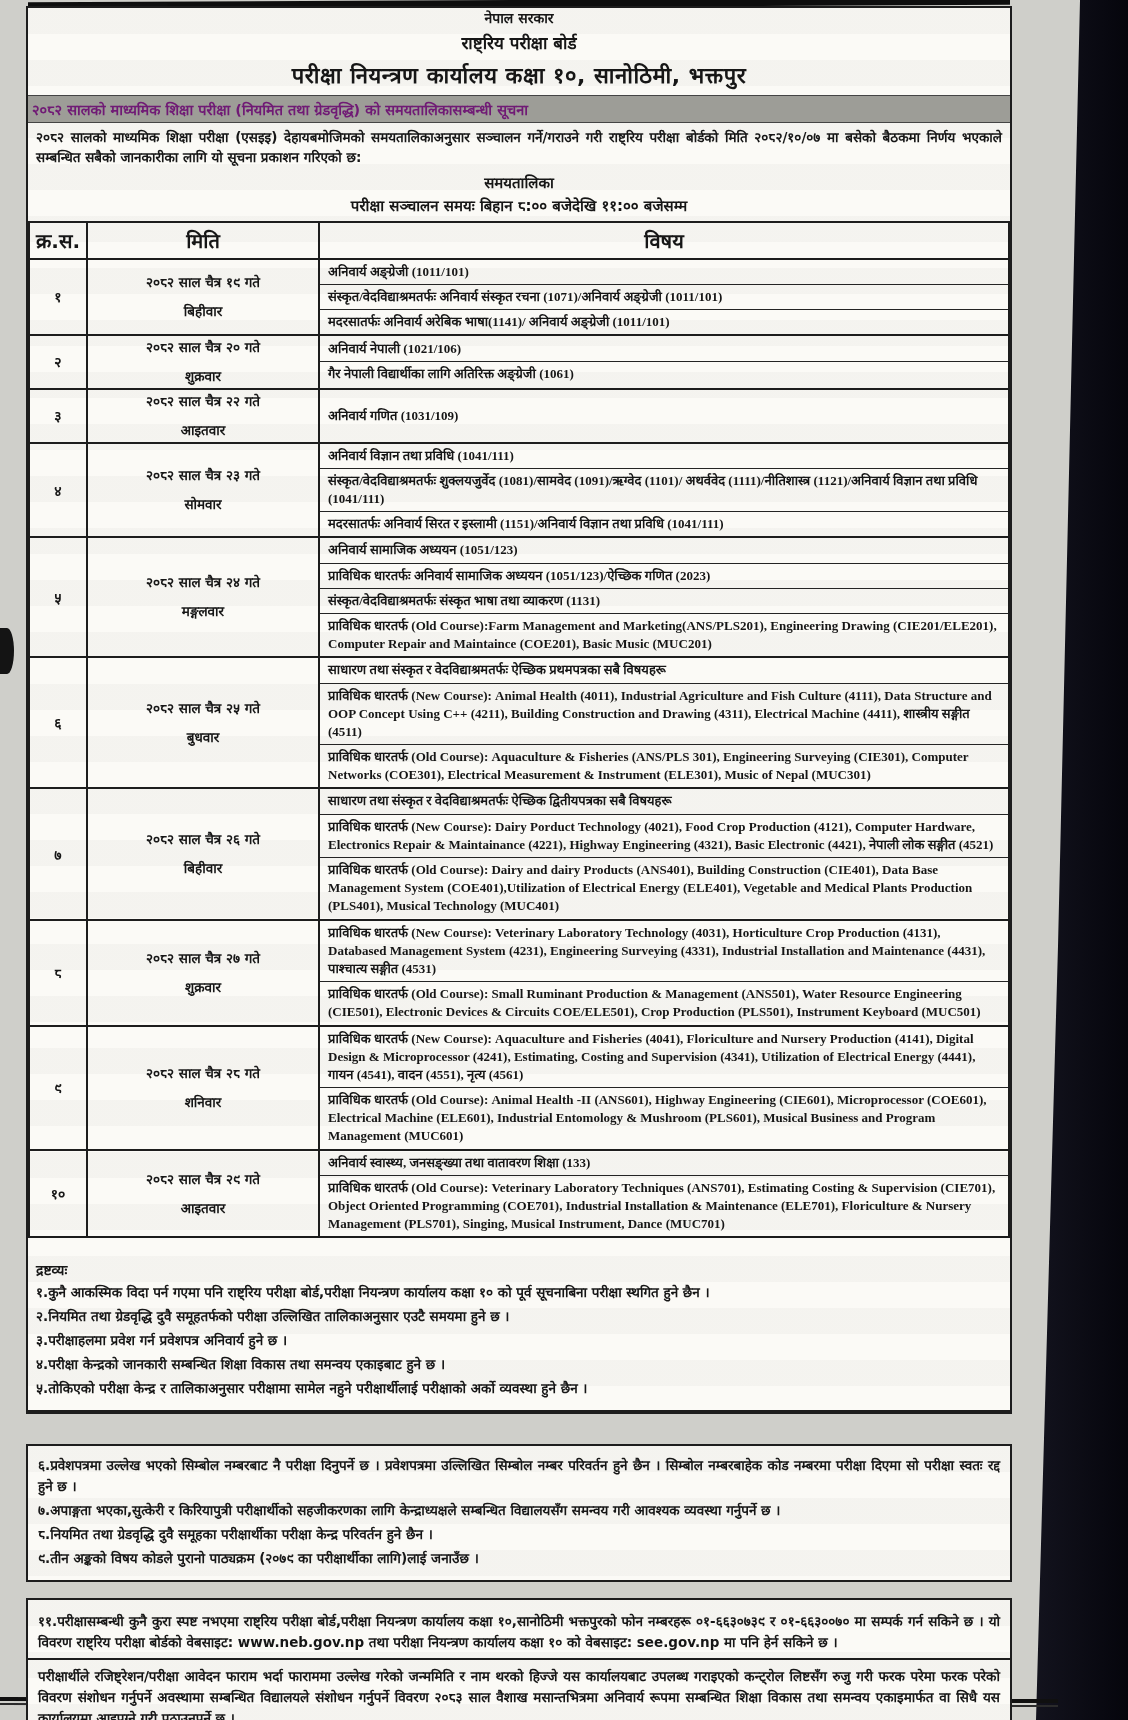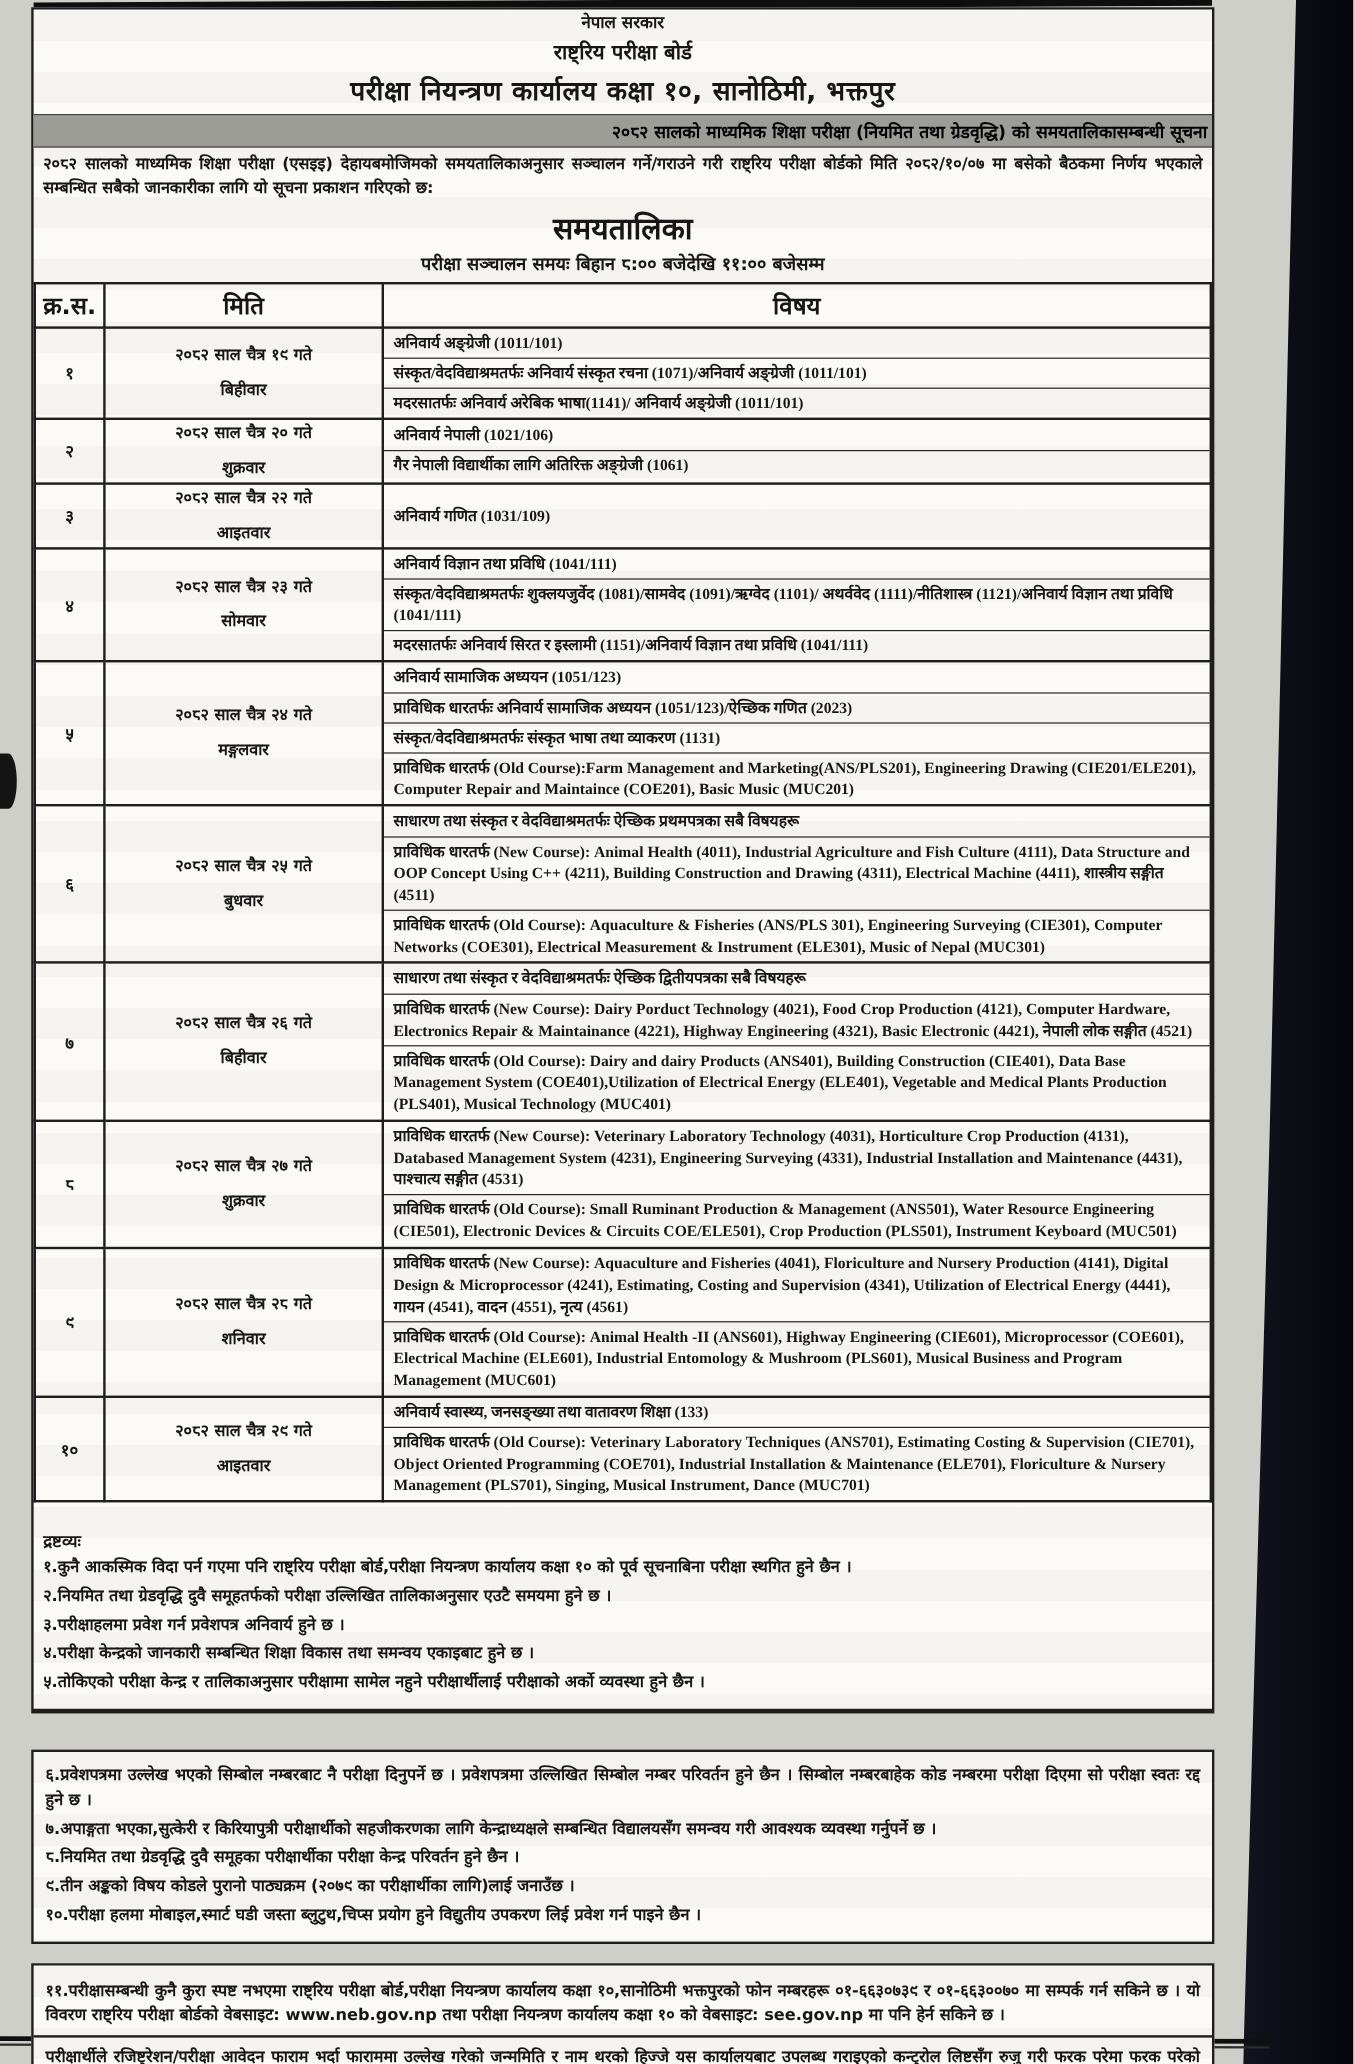--- a/index.html
+++ b/index.html
@@ -31,26 +31,26 @@
   .scan-top-left{position:absolute;left:30px;top:4px;width:138px;height:10px;background:#101010;transform:rotate(-1deg);}
   .scan-hole{position:absolute;left:0;top:628px;width:14px;height:46px;background:#141414;border-radius:0 60% 60% 0;}
   .bottom-rule{position:absolute;left:0;top:1698px;width:1058px;height:8px;border-top:4px solid #101010;border-bottom:2px solid #2b2b2b;box-sizing:border-box;transform:rotate(0.12deg);}
 
   
   .hdr{text-align:center;padding-top:0;}
   .hdr-gov{font-size:14px;font-weight:700;}
   .hdr-board{font-size:17px;font-weight:700;margin-top:4px;}
   .hdr-office{font-size:22px;font-weight:700;margin-top:5px;letter-spacing:0.5px;}
   .banner{
-    margin-top:6px;background:#9d9d97;color:#000000;
-    text-align:right;font-size:14.5px;font-weight:700;
+    margin-top:6px;background:#9d9d97;color:#701a75;
+    text-align:left;font-size:14.5px;font-weight:700;
     padding:3px 4px;border-top:1px solid #444;border-bottom:1px solid #444;
   }
   .intro{font-size:13.5px;font-weight:600;line-height:1.5;margin:4px 8px 2px 8px;text-align:justify;}
-  .sched-title{text-align:center;font-size:25px;font-weight:700;margin-top:4px;}
+  .sched-title{text-align:center;font-size:15px;font-weight:700;margin-top:4px;}
   .time-line{text-align:center;font-size:15px;font-weight:700;margin:3px 0 6px 0;}
 
   
   table.sched{width:100%;border-collapse:collapse;table-layout:fixed;}
   table.sched th,table.sched td{border:2px solid #1d1d1d;vertical-align:middle;padding:0;}
   th.th-sn{width:52px;}
   th.th-date{width:226px;}
   table.sched th{font-size:20px;font-weight:700;padding:4px 2px;}
   td.sn-cell{text-align:center;font-size:14px;font-weight:700;}
   td.date-cell{text-align:center;font-size:13.5px;font-weight:700;line-height:1.4;}
@@ -230,21 +230,20 @@
         </div>
     </div>
   </div>
 
   <div class="sheet section-b">
     <div id="notes-second">
         <div class="note-item">६.प्रवेशपत्रमा उल्लेख भएको सिम्बोल नम्बरबाट नै परीक्षा दिनुपर्ने छ । प्रवेशपत्रमा उल्लिखित सिम्बोल नम्बर परिवर्तन हुने छैन । सिम्बोल नम्बरबाहेक कोड नम्बरमा परीक्षा दिएमा सो परीक्षा स्वतः रद्द हुने छ ।</div>
         <div class="note-item">७.अपाङ्गता भएका,सुत्केरी र किरियापुत्री परीक्षार्थीको सहजीकरणका लागि केन्द्राध्यक्षले सम्बन्धित विद्यालयसँग समन्वय गरी आवश्यक व्यवस्था गर्नुपर्ने छ ।</div>
         <div class="note-item">८.नियमित तथा ग्रेडवृद्धि दुवै समूहका परीक्षार्थीका परीक्षा केन्द्र परिवर्तन हुने छैन ।</div>
         <div class="note-item">९.तीन अङ्कको विषय कोडले पुरानो पाठ्यक्रम (२०७९ का परीक्षार्थीका लागि)लाई जनाउँछ ।</div>
-        <div class="note-item">१०.परीक्षा हलमा मोबाइल,स्मार्ट घडी जस्ता ब्लुटुथ,चिप्स प्रयोग हुने विद्युतीय उपकरण लिई प्रवेश गर्न पाइने छैन ।</div>
       </div>
   </div>
 
   <div class="sheet section-c">
     <div class="note-item">११.परीक्षासम्बन्धी कुनै कुरा स्पष्ट नभएमा राष्ट्रिय परीक्षा बोर्ड,परीक्षा नियन्त्रण कार्यालय कक्षा १०,सानोठिमी भक्तपुरको फोन नम्बरहरू ०१-६६३०७३९ र ०१-६६३००७० मा सम्पर्क गर्न सकिने छ । यो विवरण राष्ट्रिय परीक्षा बोर्डको वेबसाइट: www.neb.gov.np तथा परीक्षा नियन्त्रण कार्यालय कक्षा १० को वेबसाइट: see.gov.np मा पनि हेर्न सकिने छ ।</div>
     <div class="divider"></div>
     <div class="note-item">परीक्षार्थीले रजिष्ट्रेशन/परीक्षा आवेदन फाराम भर्दा फाराममा उल्लेख गरेको जन्ममिति र नाम थरको हिज्जे यस कार्यालयबाट उपलब्ध गराइएको कन्ट्रोल लिष्टसँग रुजु गरी फरक परेमा फरक परेको विवरण संशोधन गर्नुपर्ने अवस्थामा सम्बन्धित विद्यालयले संशोधन गर्नुपर्ने विवरण २०८३ साल वैशाख मसान्तभित्रमा अनिवार्य रूपमा सम्बन्धित शिक्षा विकास तथा समन्वय एकाइमार्फत वा सिधै यस कार्यालयमा आइपुग्ने गरी पठाउनुपर्ने छ ।</div>
 
   </div>
 

